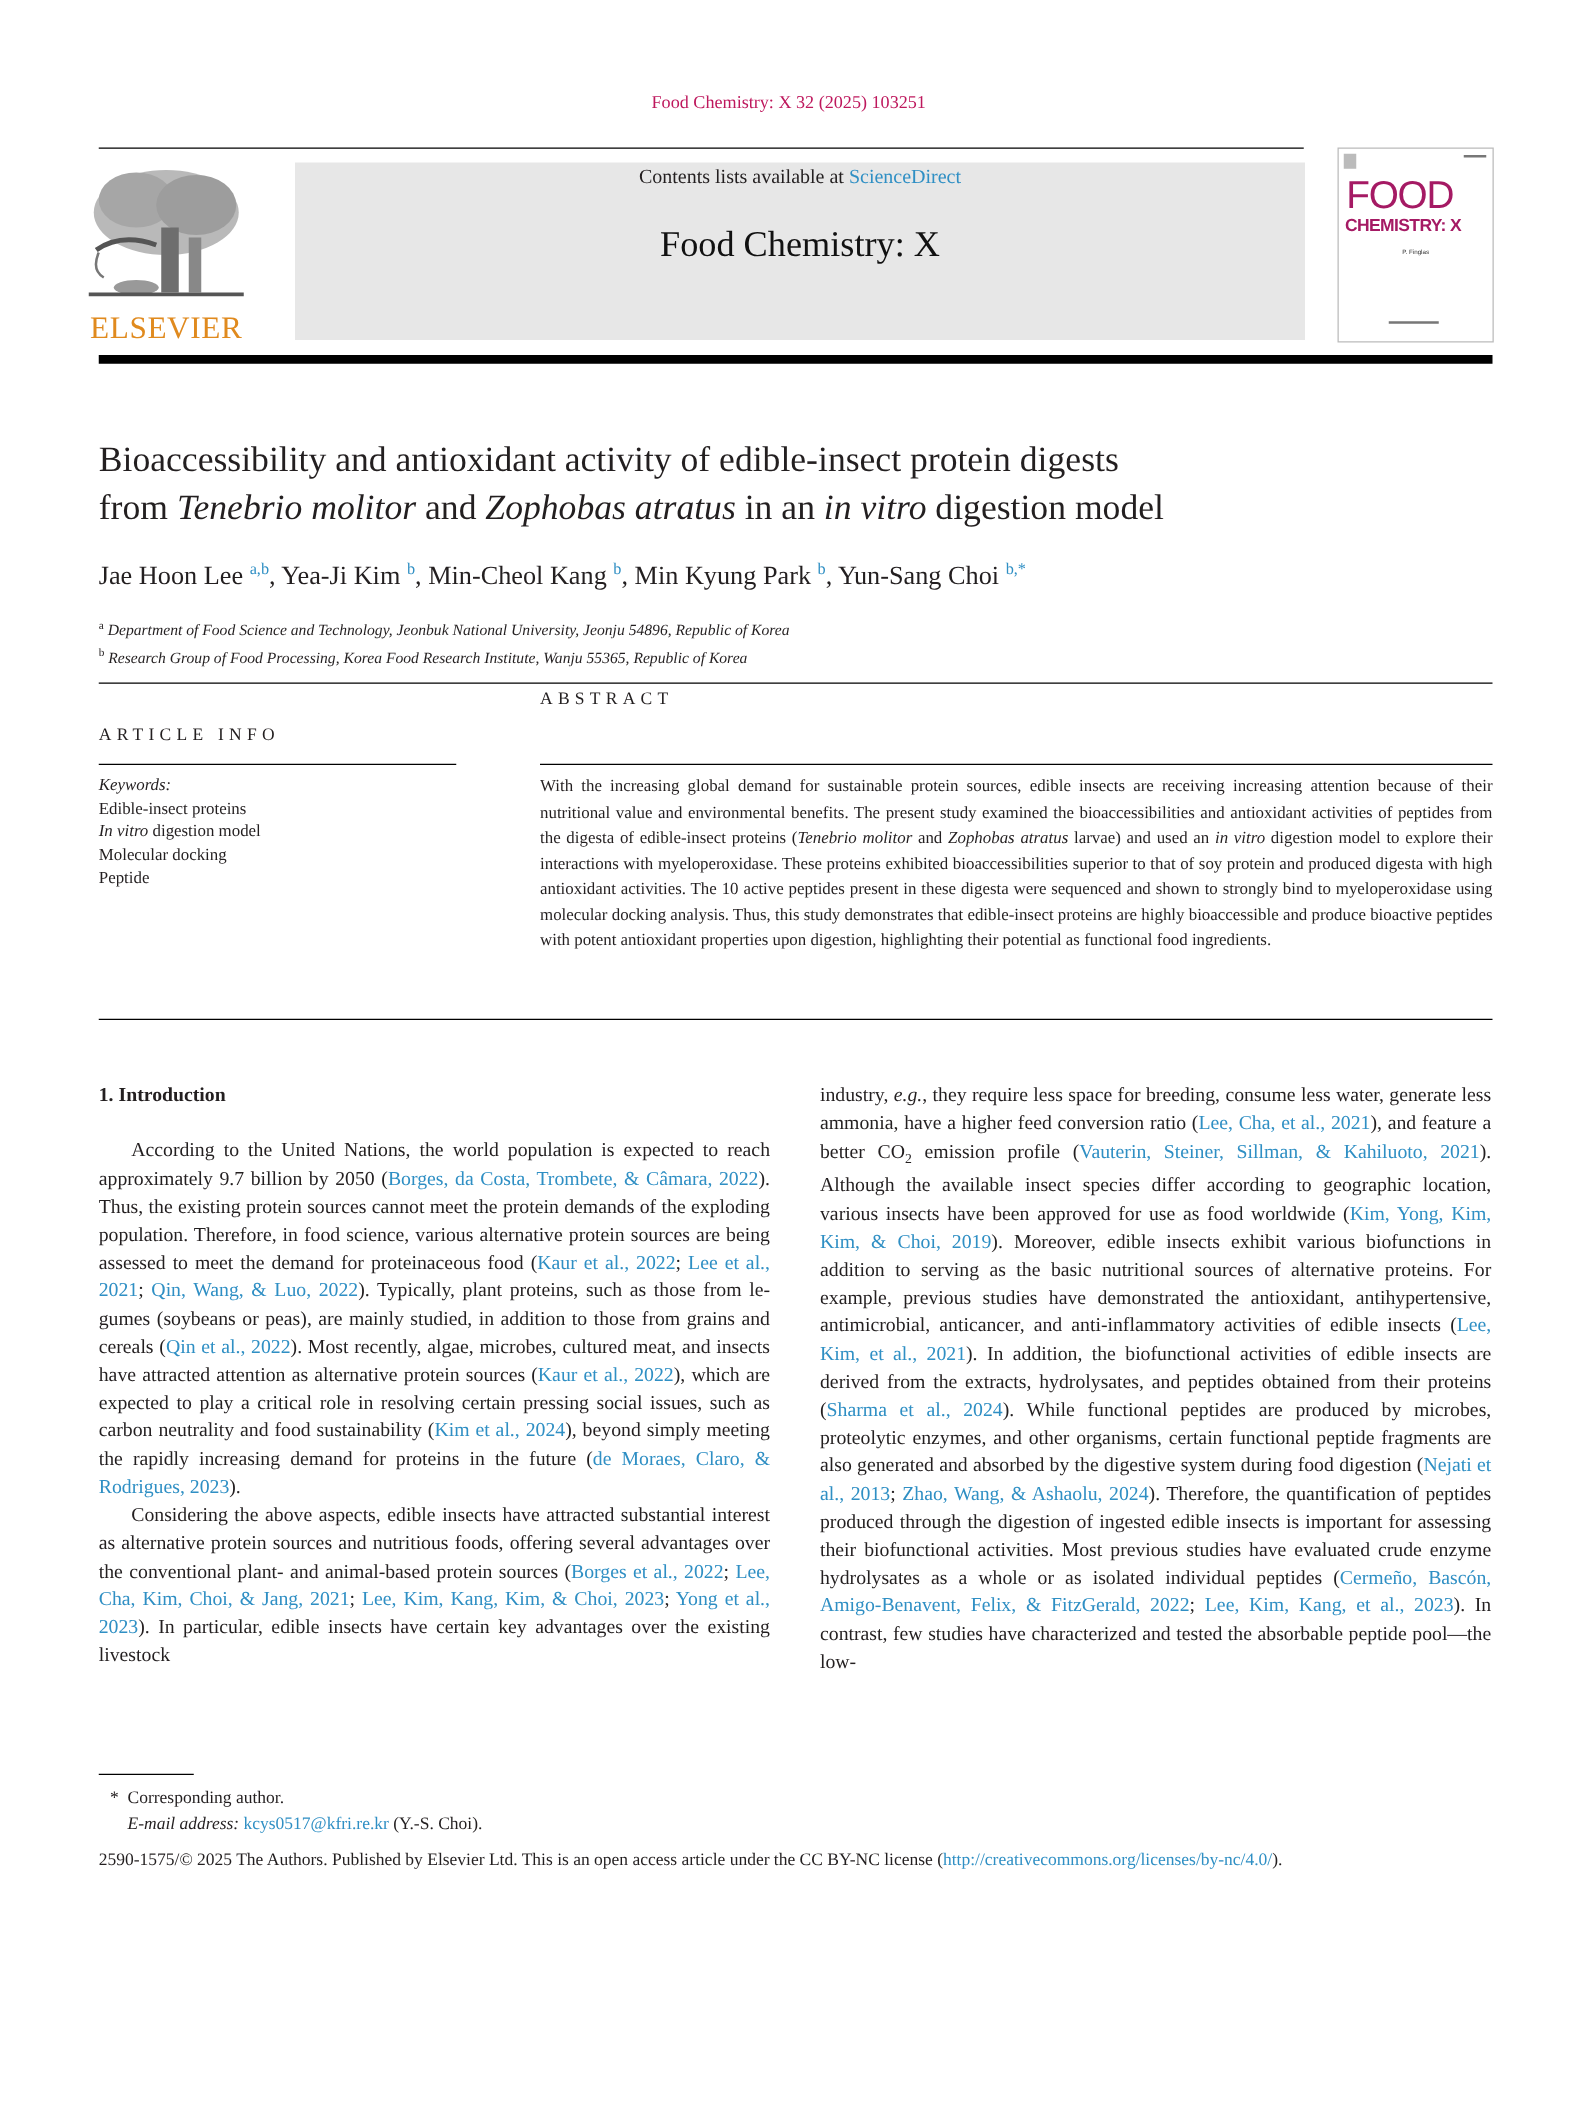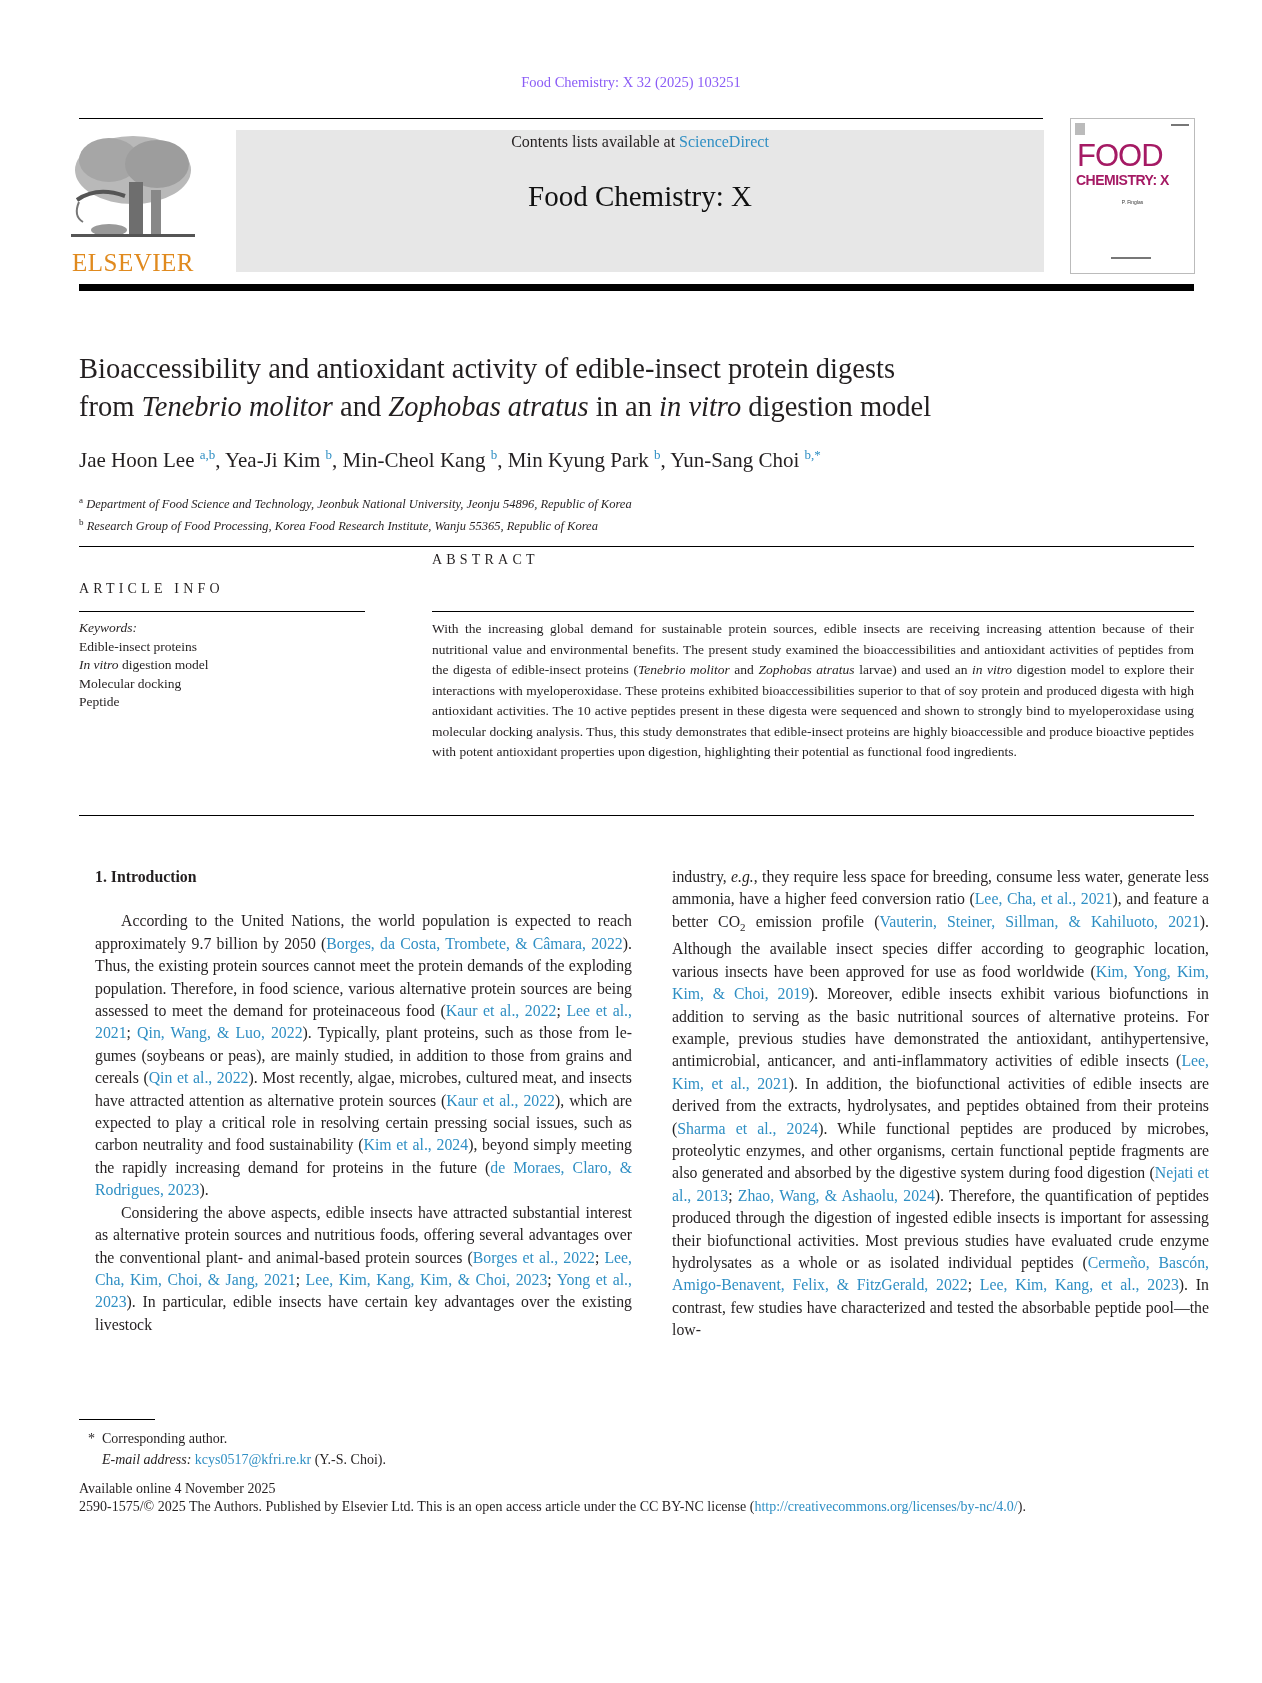--- a/index.html
+++ b/index.html
@@ -2,21 +2,21 @@
 <html><head>
 <meta charset="utf-8">
 <style>
   html, body { margin: 0; padding: 0; background: #ffffff; }
   body { width: 1262px; height: 1683px; position: relative; overflow: hidden;
          font-family: "Liberation Serif", "DejaVu Serif", serif; color: #231f20; }
   a, .link { color: #2f8fc4; text-decoration: none; }
   .abs { position: absolute; }
 
   
-  #running-head { left: 0; width: 1262px; top: 74px; text-align: center; font-size: 14.5px; color: #8b5cf6; }
+  #running-head { left: 0; width: 1262px; top: 74px; text-align: center; font-size: 14.5px; color: #be185d; }
 
   
   #hdr-rule-top { left: 79px; top: 118px; width: 964px; height: 1px; background: #000; }
   #elsevier-logo { left: 69px; top: 130px; width: 128px; height: 148px; }
   #tree { position: absolute; left: 0; top: 0; width: 128px; height: 118px; }
   #elsevier-word { position: absolute; left: 0; top: 118px; width: 128px; text-align: center;
                    font-size: 25px; color: #e08a1e; letter-spacing: 0.5px; line-height: 30px; }
   #gray-band { left: 236px; top: 130px; width: 808px; height: 142px; background: #e7e7e7; }
   #contents-line { position: absolute; left: 0; right: 0; top: 3px; text-align: center; font-size: 16px; }
   #journal-name { position: absolute; left: 0; right: 0; top: 50px; text-align: center; font-size: 29px; color: #111; }
@@ -46,21 +46,21 @@
   .caps-head { font-size: 14px; letter-spacing: 4.2px; color: #231f20; }
   #ai-head { left: 79px; top: 581px; }
   #ai-rule { left: 79px; top: 611px; width: 286px; height: 1px; background: #000; }
   #keywords { left: 79px; top: 619px; font-size: 13.5px; line-height: 18.5px; }
   #abs-head { left: 432px; top: 552px; }
   #abs-rule { left: 432px; top: 611px; width: 762px; height: 1px; background: #000; }
   #abstract { left: 432px; top: 619px; width: 762px; font-size: 13.5px; line-height: 20.5px; text-align: justify; }
   #abs-rule-bottom { left: 79px; top: 815px; width: 1115px; height: 1px; background: #000; }
 
   
-  .col { width: 537px; font-size: 15.8px; line-height: 22.4px; text-align: justify; hyphens: manual; margin-left: 16px; }
+  .col { width: 537px; font-size: 15.8px; line-height: 22.4px; text-align: justify; hyphens: manual; }
   #col-left { left: 79px; top: 866px; }
   #col-right { left: 656px; top: 866px; }
   .sec-head { font-weight: 700; font-size: 15.8px; margin: 0 0 22px 0; }
   .para { margin: 0; text-indent: 26px; }
   .noindent { text-indent: 0; }
   sub { font-size: 11px; }
 
   
   #fn-rule { left: 79px; top: 1419px; width: 76px; height: 1px; background: #000; }
   #footnote { left: 88px; top: 1428px; font-size: 14px; line-height: 21px; }
@@ -151,15 +151,14 @@
   <p class="para noindent" id="p2b"><span>industry, </span><i>e.g.</i><span>, they require less space for breeding, consume less water, generate less ammonia, have a higher feed conversion ratio (</span><a class="link">Lee, Cha, et al., 2021</a><span>), and feature a better CO</span><sub>2</sub><span> emission profile (</span><a class="link">Vauterin, Steiner, Sillman, &amp; Kahiluoto, 2021</a><span>). Although the available insect species differ according to geographic location, various insects have been approved for use as food worldwide (</span><a class="link">Kim, Yong, Kim, Kim, &amp; Choi, 2019</a><span>). Moreover, edible insects exhibit various biofunctions in addition to serving as the basic nutritional sources of alternative proteins. For example, previous studies have demonstrated the antioxidant, antihy­pertensive, antimicrobial, anticancer, and anti-inflammatory activities of edible insects (</span><a class="link">Lee, Kim, et al., 2021</a><span>). In addition, the biofunctional activities of edible insects are derived from the extracts, hydrolysates, and peptides obtained from their proteins (</span><a class="link">Sharma et al., 2024</a><span>). While functional peptides are produced by microbes, proteolytic enzymes, and other organisms, certain functional peptide fragments are also generated and absorbed by the digestive system during food digestion (</span><a class="link">Nejati et al., 2013</a><span>; </span><a class="link">Zhao, Wang, &amp; Ashaolu, 2024</a><span>). Therefore, the quantification of peptides produced through the digestion of ingested edible insects is important for assessing their biofunctional activities. Most previous studies have evaluated crude enzyme hydrolysates as a whole or as isolated individual peptides (</span><a class="link">Cermeño, Bascón, Amigo-Benavent, Felix, &amp; FitzGerald, 2022</a><span>; </span><a class="link">Lee, Kim, Kang, et al., 2023</a><span>). In contrast, few studies have characterized and tested the absorbable peptide pool—the low-</span></p>
 </div>
 
 <div id="fn-rule" class="abs"></div>
 <div id="footnote" class="abs">
   <div><span>*</span>&nbsp;&nbsp;<span>Corresponding author.</span></div>
   <div style="padding-left:14px"><i>E-mail address:</i> <a class="link">kcys0517@kfri.re.kr</a><span> (Y.-S. Choi).</span></div>
 </div>
 
 <div id="pubinfo" class="abs">
-  <div>Available online 4 November 2025</div>
   <div><span>2590-1575/© 2025 The Authors. Published by Elsevier Ltd. This is an open access article under the CC BY-NC license (</span><a class="link">http://creativecommons.org/licenses/by-nc/4.0/</a><span>).</span></div>
 </div>
 
 </body></html>

